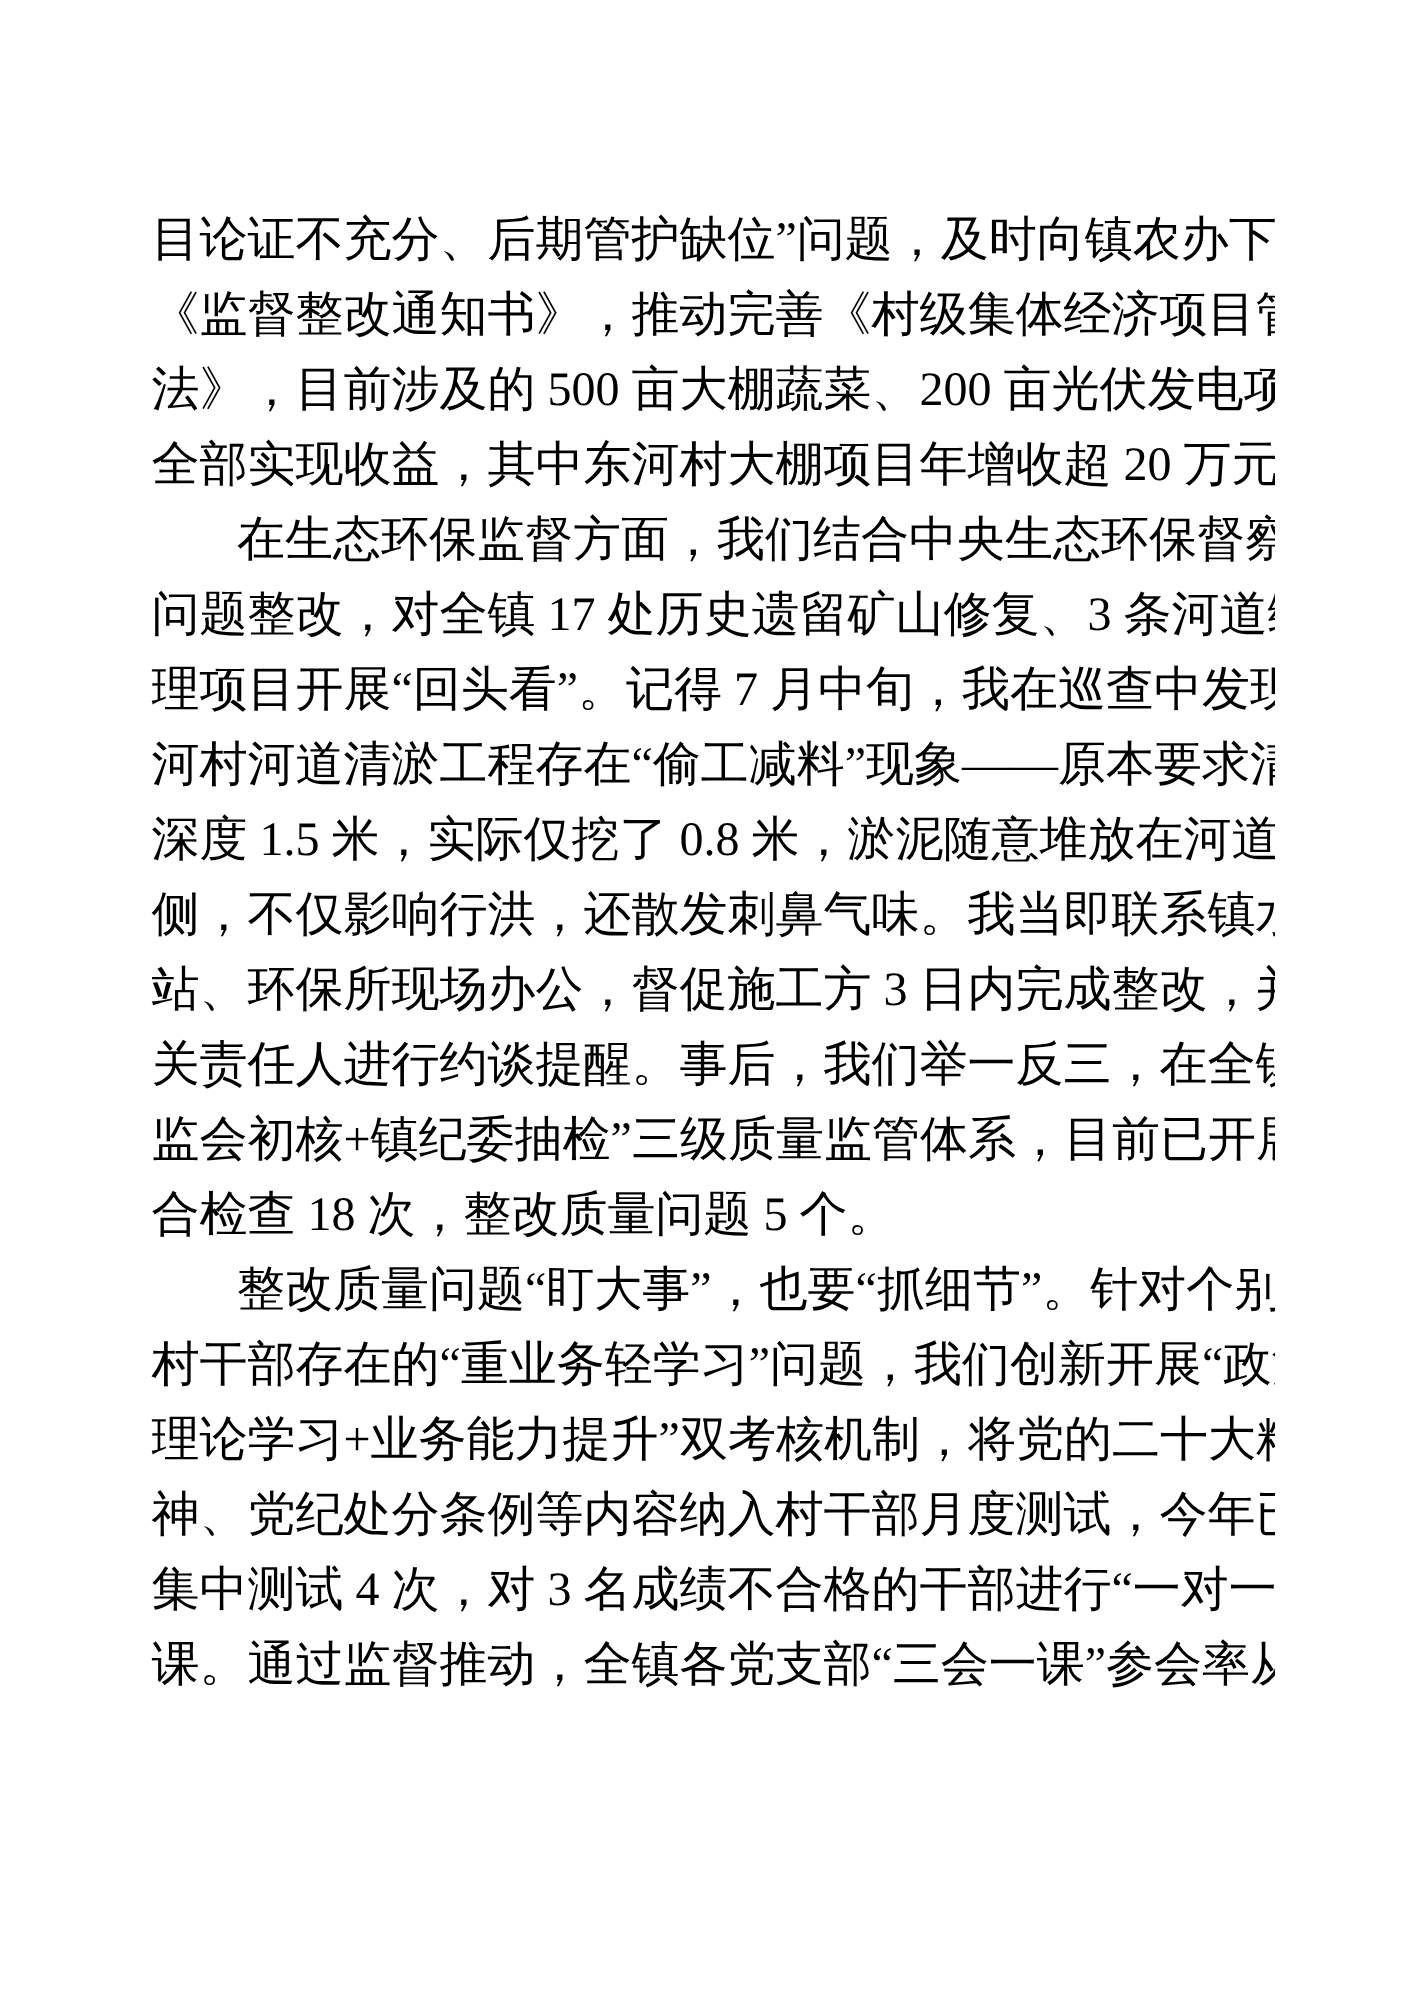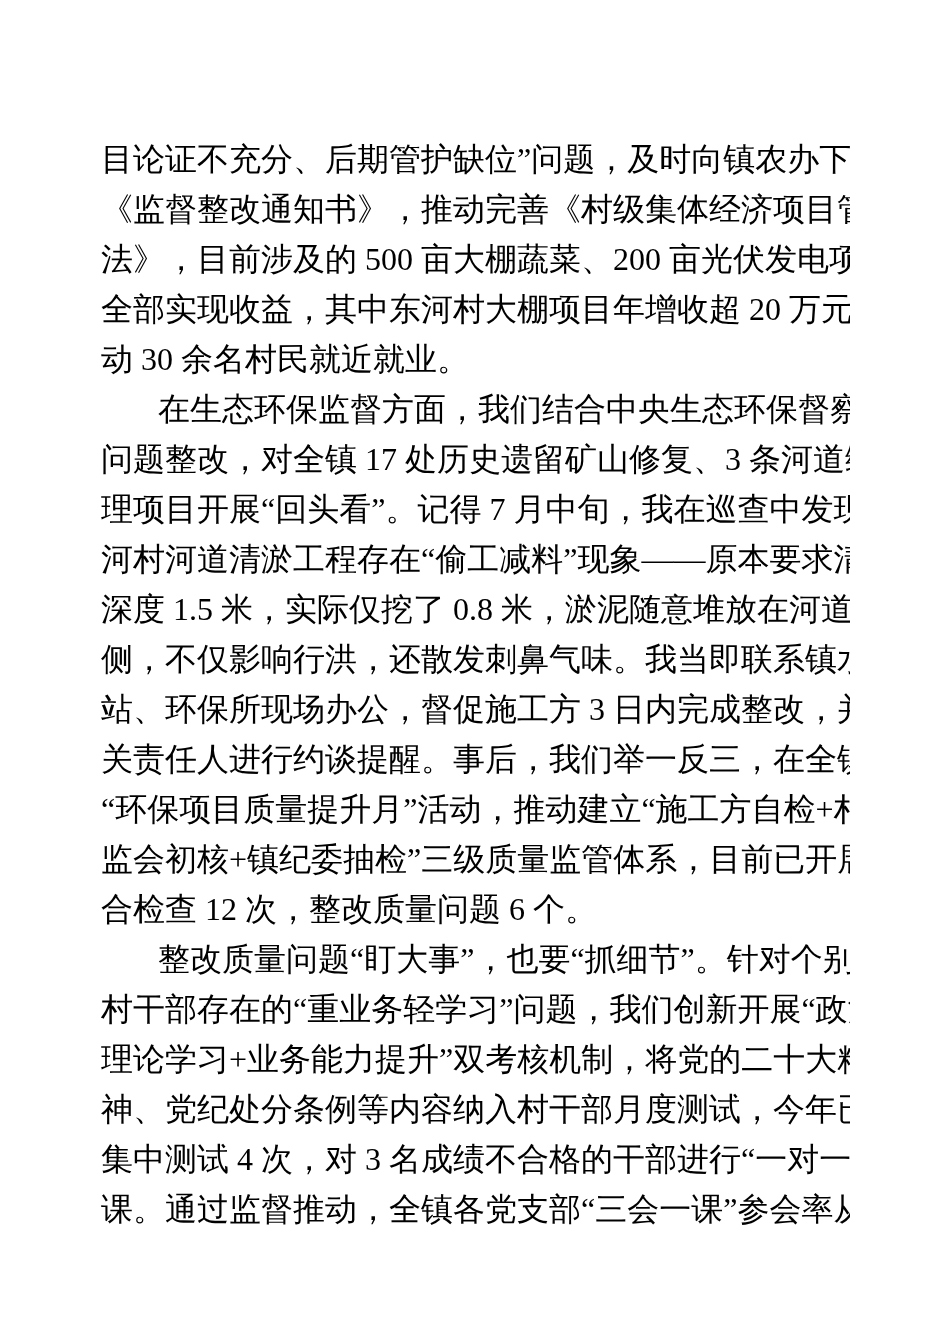--- a/index.html
+++ b/index.html
@@ -42,35 +42,33 @@
 </head>
 <body>
 
 <div class="page">
 
   <div class="para">
     <div class="line">目论证不充分、后期管护缺位”问题，及时向镇农办下发</div>
     <div class="line">《监督整改通知书》，推动完善《村级集体经济项目管理办</div>
     <div class="line">法》，目前涉及的 500 亩大棚蔬菜、200 亩光伏发电项目已</div>
     <div class="line">全部实现收益，其中东河村大棚项目年增收超 20 万元，带</div>
-    <div class="line para-end">动 30 余名村民就近就业。</div>
   </div>
 
   <div class="para">
     <div class="line indent">在生态环保监督方面，我们结合中央生态环保督察反馈</div>
     <div class="line">问题整改，对全镇 17 处历史遗留矿山修复、3 条河道综合治</div>
     <div class="line">理项目开展“回头看”。记得 7 月中旬，我在巡查中发现西</div>
     <div class="line">河村河道清淤工程存在“偷工减料”现象——原本要求清淤</div>
     <div class="line">深度 1.5 米，实际仅挖了 0.8 米，淤泥随意堆放在河道两</div>
     <div class="line">侧，不仅影响行洪，还散发刺鼻气味。我当即联系镇水利</div>
     <div class="line">站、环保所现场办公，督促施工方 3 日内完成整改，并对相</div>
     <div class="line">关责任人进行约谈提醒。事后，我们举一反三，在全镇开展</div>
-    <div class="line">“环保项目质量提升月”活动，推动建立“施工方自检+村</div>
     <div class="line">监会初核+镇纪委抽检”三级质量监管体系，目前已开展联</div>
-    <div class="line para-end">合检查 12 次，整改质量问题 6 个。</div>
+    <div class="line para-end">合检查 18 次，整改质量问题 5 个。</div>
   </div>
 
   <div class="para">
     <div class="line indent">整改质量问题“盯大事”，也要“抓细节”。针对个别</div>
     <div class="line">村干部存在的“重业务轻学习”问题，我们创新开展“政治</div>
     <div class="line">理论学习+业务能力提升”双考核机制，将党的二十大精</div>
     <div class="line">神、党纪处分条例等内容纳入村干部月度测试，今年已组织</div>
     <div class="line">集中测试 4 次，对 3 名成绩不合格的干部进行“一对一”补</div>
     <div class="line">课。通过监督推动，全镇各党支部“三会一课”参会率从年</div>
   </div>

